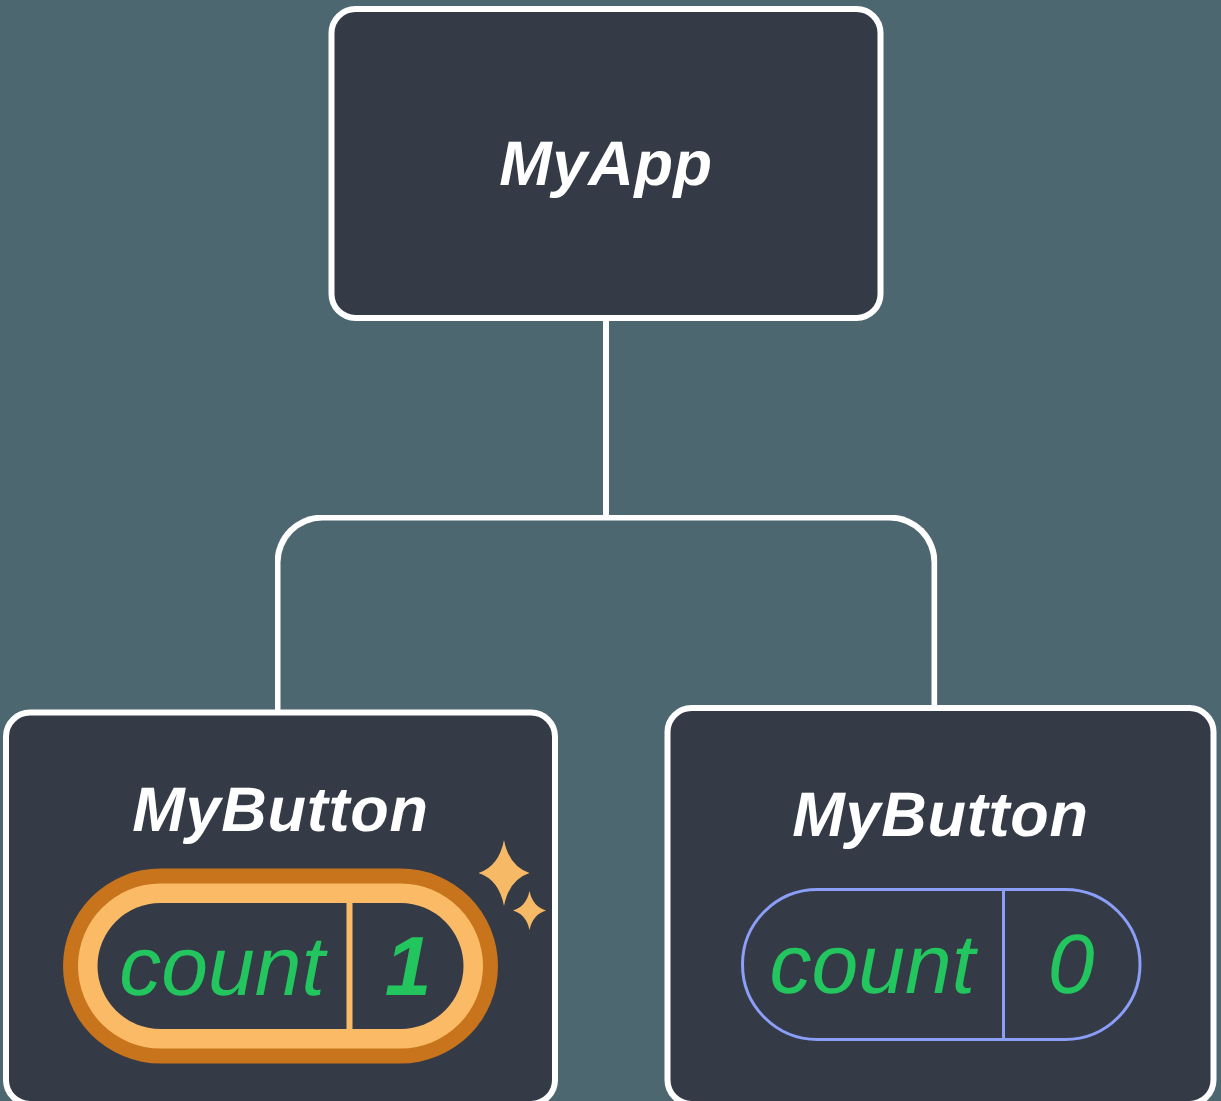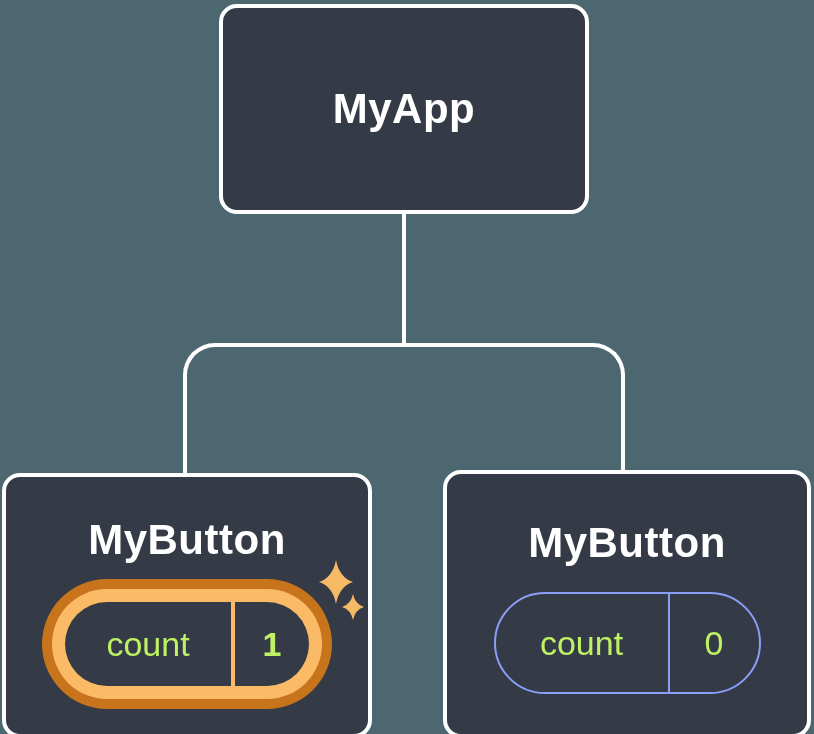--- a/index.html
+++ b/index.html
@@ -18,21 +18,21 @@
     box-sizing:border-box;
     border-top:4px solid #FFFFFF;
     border-left:4px solid #FFFFFF;
     border-right:4px solid #FFFFFF;
     border-radius:32px 32px 0 0;
   }
   
   .node{
     position:absolute;box-sizing:border-box;
     background:#343A46;border:4px solid #FFFFFF;border-radius:18px;
-    display:flex;flex-direction:column;align-items:center;
+    display:flex;flex-direction:column;align-items:center;font-style:italic;
   }
   .node--root{left:219px;top:4px;width:370px;height:210px;justify-content:center;}
   .node--child-left{left:2px;top:473px;width:370px;height:265px;padding-top:36px;}
   .node--child-right{left:443px;top:470px;width:368px;height:268px;padding-top:42px;}
   .node__label{
     color:#FFFFFF;font-size:42px;font-weight:700;line-height:54px;
     letter-spacing:0.5px;
   }
   
   .pill-wrap{position:relative;margin-top:12px;}
@@ -50,21 +50,21 @@
     background:#343A46;border-radius:999px;
     display:flex;overflow:hidden;
   }
   .pill--plain{
     box-sizing:border-box;width:267px;height:102px;
     background:#343A46;border:2px solid #8B9EF8;border-radius:999px;
     display:flex;overflow:hidden;
   }
   .cell{
     display:flex;align-items:center;justify-content:center;
-    color:#bef264;font-size:34px;line-height:1;
+    color:#22c55e;font-size:56px;line-height:1;
   }
   .pill-content .cell--name{width:166px;}
   .pill-content .cell--value{flex:1;font-weight:700;}
   .pill--plain .cell--name{width:172px;}
   .pill--plain .cell--value{flex:1;}
   .divider--orange{width:4px;background:#FBBB66;}
   .divider--purple{width:2px;background:#8B9EF8;}
   
   .sparkles{
     position:absolute;left:299px;top:73px;width:75px;height:80px;

